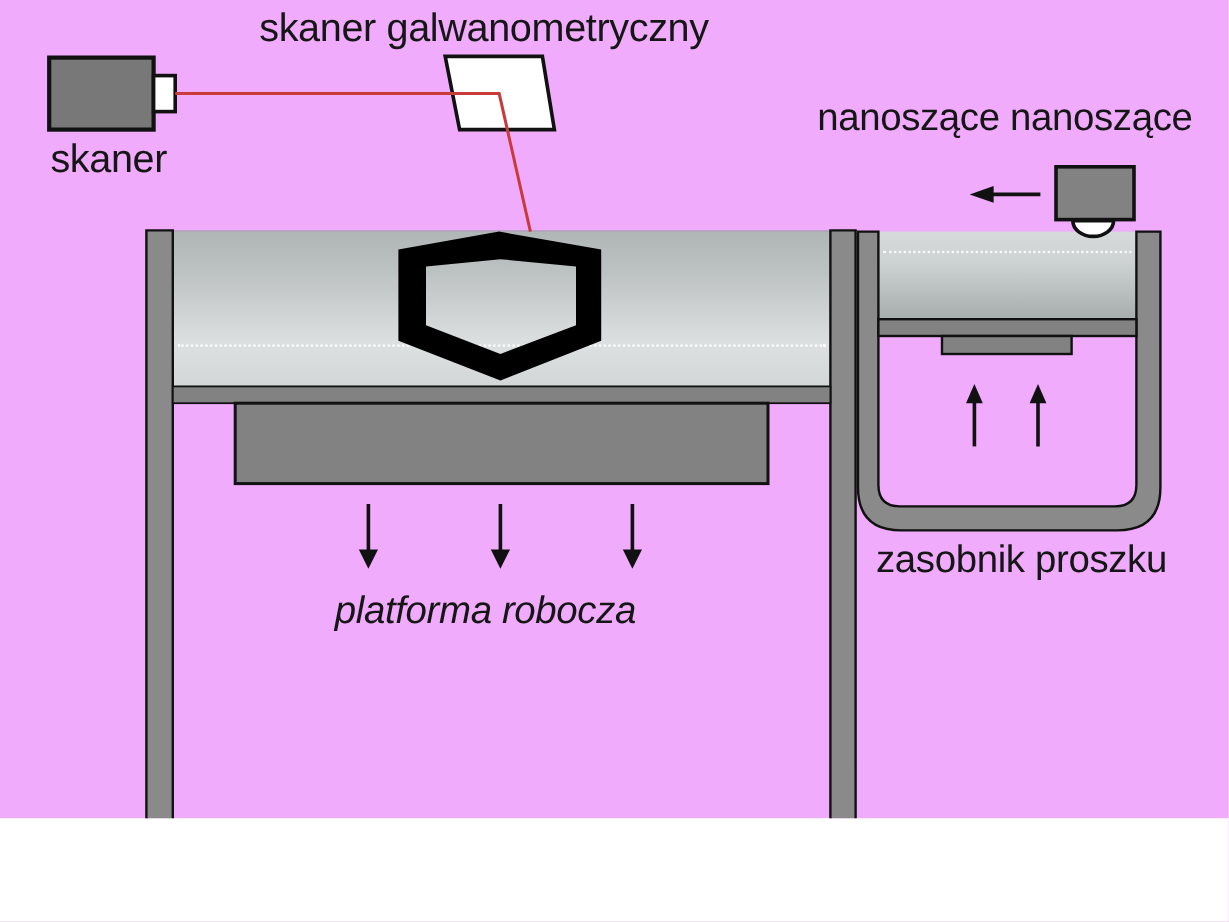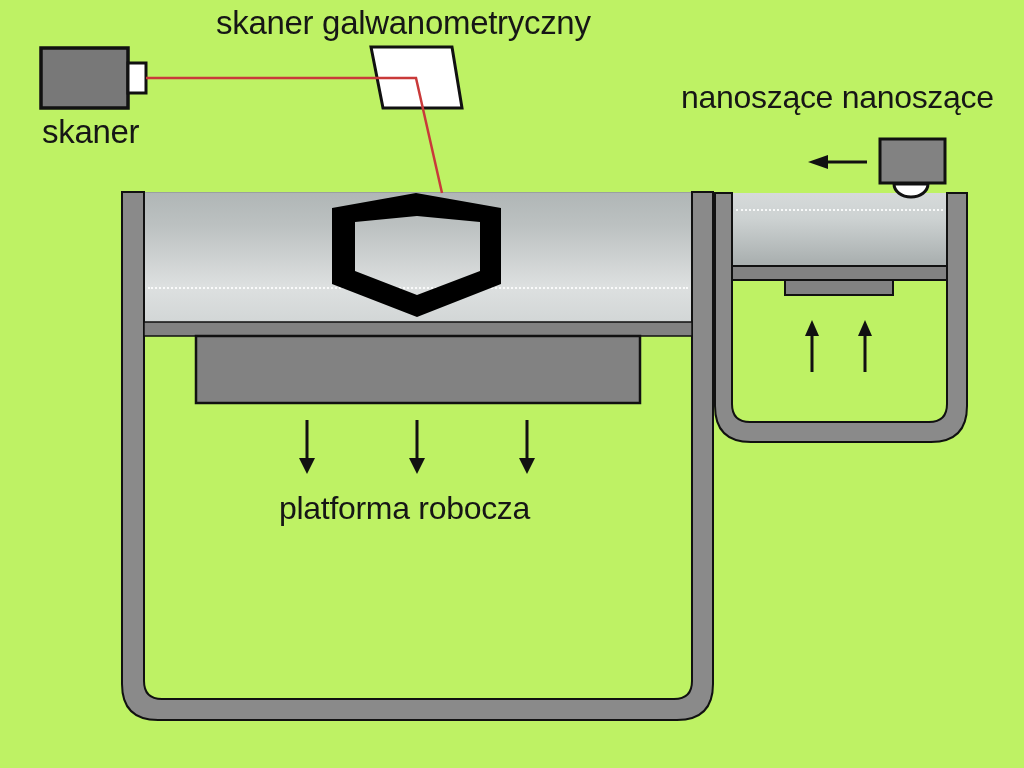--- a/index.html
+++ b/index.html
@@ -1,24 +1,24 @@
 <!DOCTYPE html>
 <html><head>
 <meta charset="utf-8">
 <style>
   html,body{margin:0;padding:0;background:#fff;}
   .stage{
-    position:relative;width:1024px;height:768px;overflow:hidden;
-    background:#bef264;font-family:"Liberation Sans",sans-serif;color:#161616;
+    position:relative;width:1024px;height:682px;overflow:hidden;
+    background:#f0abfc;font-family:"Liberation Sans",sans-serif;color:#161616;
   }
   .lbl{position:absolute;white-space:nowrap;letter-spacing:-0.3px;line-height:1.05;}
   .lbl-title{left:216px;top:6px;font-size:33px;}
   .lbl-laser{left:42px;top:115px;font-size:33px;}
   .lbl-recoater{left:681px;top:81px;font-size:32px;}
-  .lbl-platform{left:279px;top:492px;font-size:32px;}
+  .lbl-platform{left:279px;top:492px;font-size:32px;font-style:italic;}
   .lbl-reservoir{left:730px;top:450px;font-size:32px;}
 
   .powder{position:absolute;}
   .powder-main{
     left:144px;top:192px;width:548px;height:130px;
     border-top:1px solid #9aa0a0;
     background:linear-gradient(180deg,#b0b6b6 0%,#bcc1c1 25%,#dde0e0 72%,#d2d6d6 100%);
   }
   .powder-small{
     left:732px;top:193px;width:215px;height:73px;
@@ -93,13 +93,14 @@
     <g stroke="#111" fill="#111">
       <line x1="865" y1="372" x2="865" y2="334" stroke-width="3"></line>
       <polygon points="858,336 872,336 865,320" stroke="none"></polygon>
     </g>
   </svg>
 
   <div class="lbl lbl-title">skaner galwanometryczny</div>
   <div class="lbl lbl-laser">skaner</div>
   <div class="lbl lbl-recoater">nanoszące nanoszące</div>
   <div class="lbl lbl-platform">platforma robocza</div>
+  <div class="lbl lbl-reservoir">zasobnik proszku</div>
 </div>
 
 </body></html>

